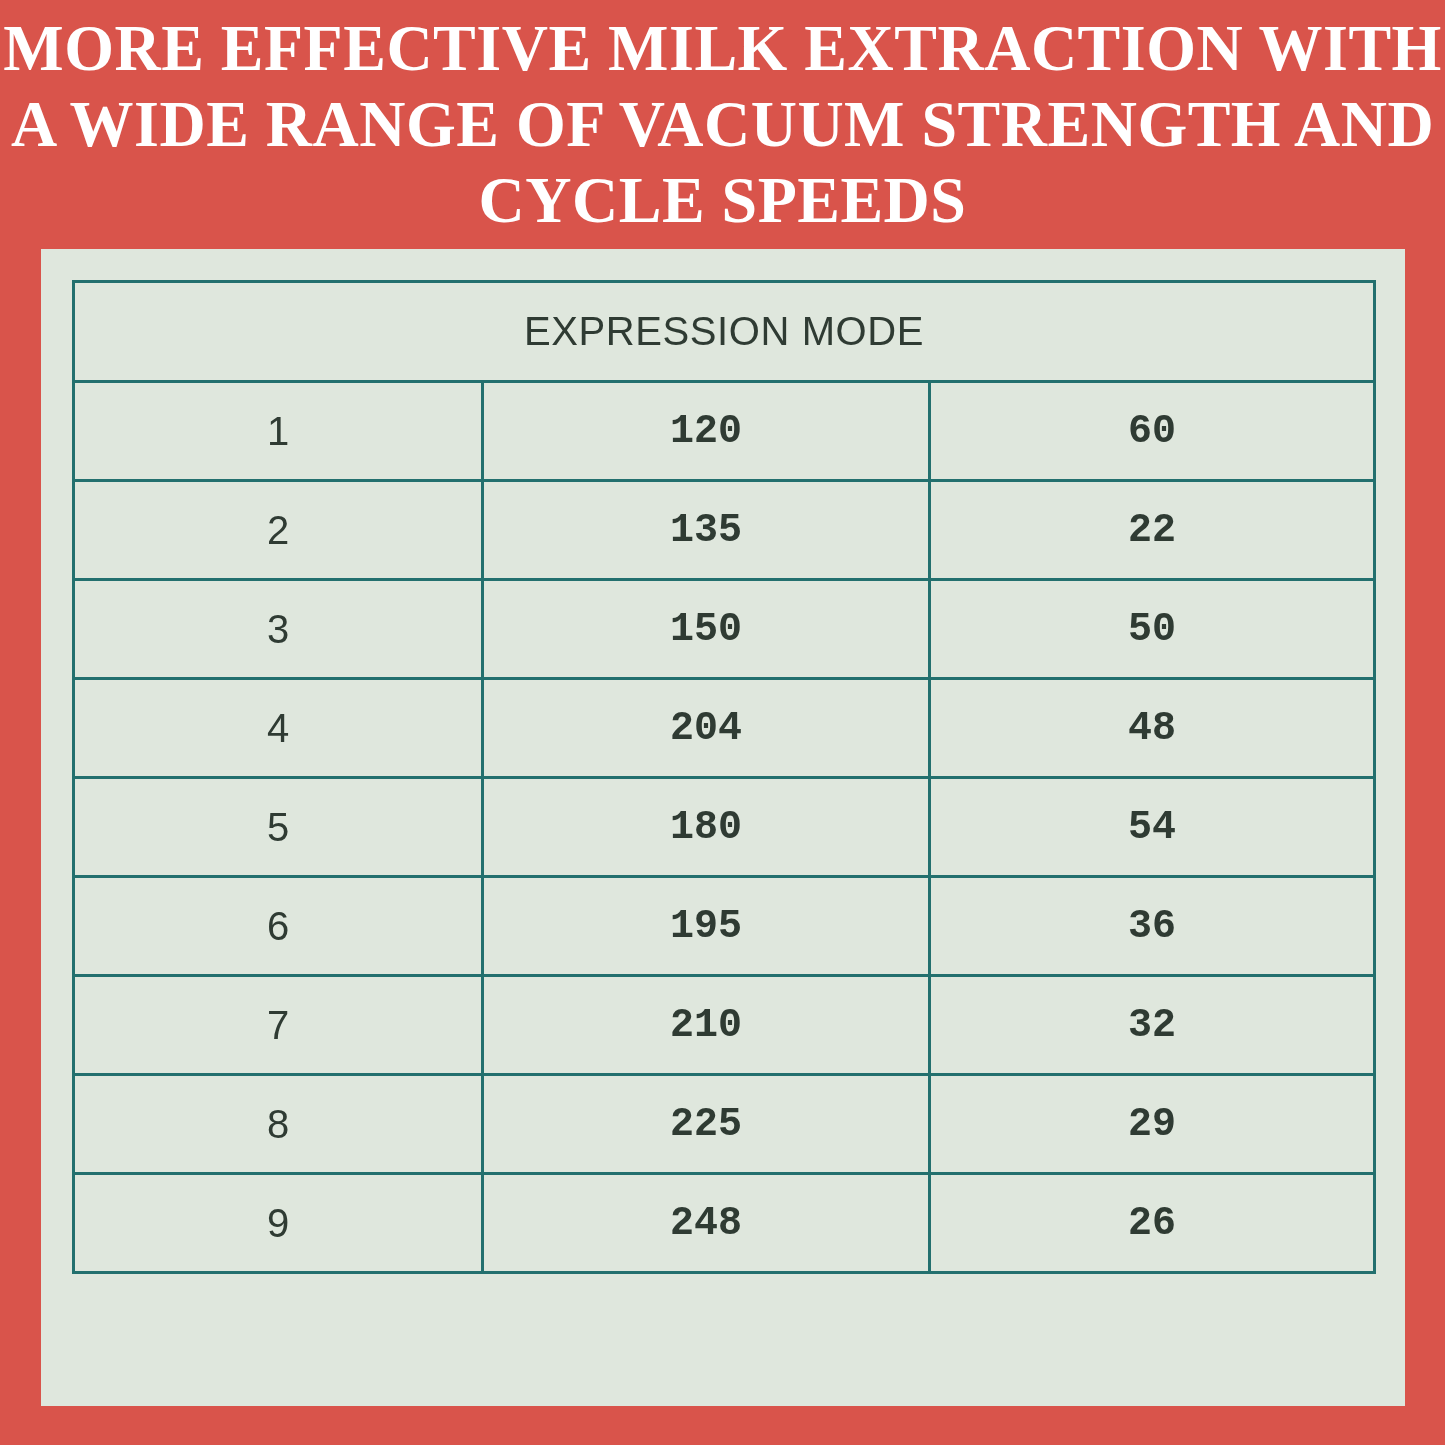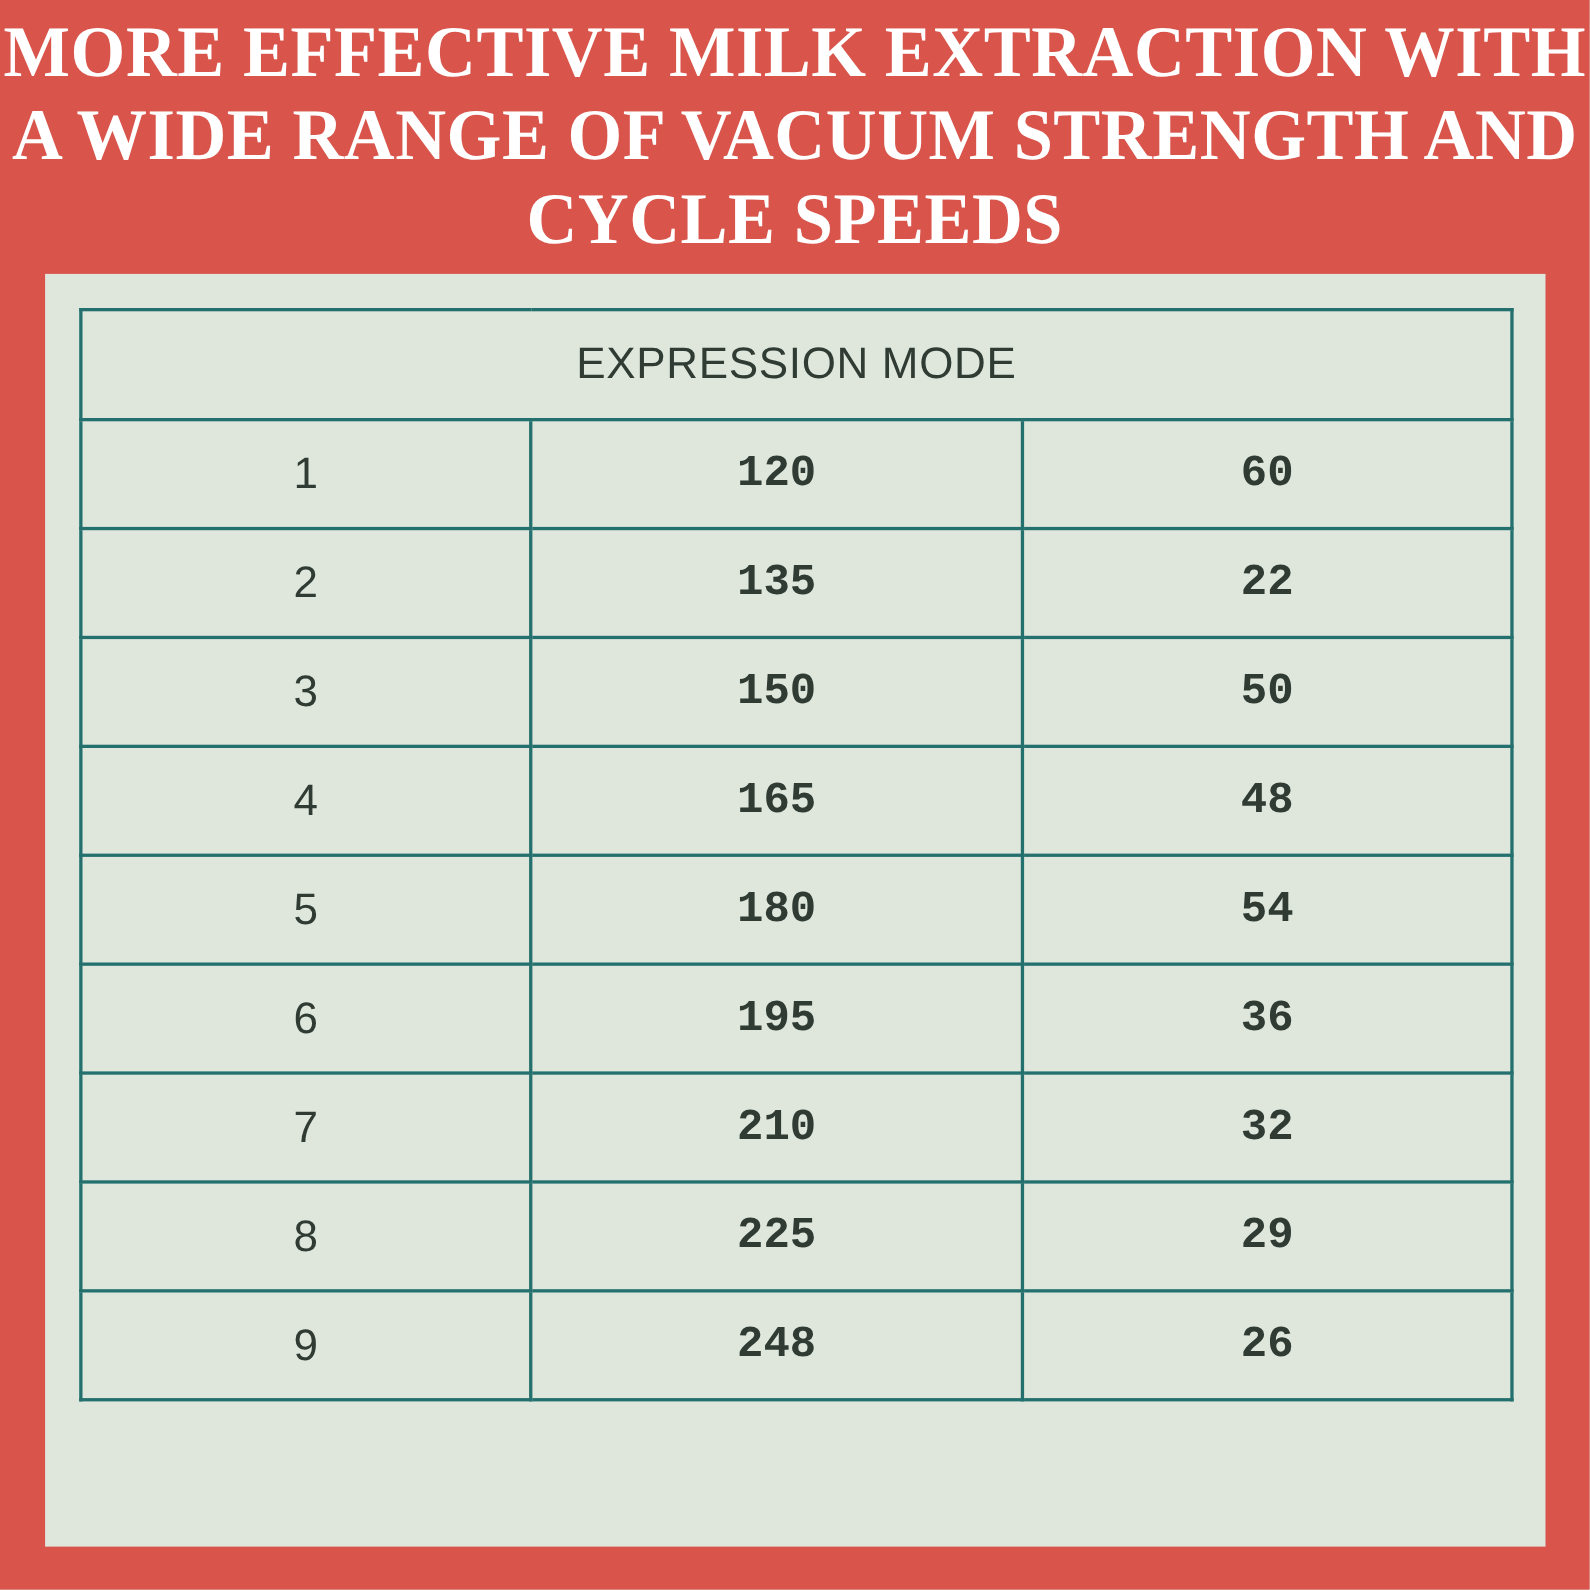--- a/index.html
+++ b/index.html
@@ -148,21 +148,21 @@
           <td class="cell-vacuum">135</td>
           <td class="cell-cycle">22</td>
         </tr>
         <tr class="data-row">
           <td class="cell-level">3</td>
           <td class="cell-vacuum">150</td>
           <td class="cell-cycle">50</td>
         </tr>
         <tr class="data-row">
           <td class="cell-level">4</td>
-          <td class="cell-vacuum">165</td>
+          <td class="cell-vacuum">204</td>
           <td class="cell-cycle">48</td>
         </tr>
         <tr class="data-row">
           <td class="cell-level">5</td>
           <td class="cell-vacuum">180</td>
           <td class="cell-cycle">54</td>
         </tr>
         <tr class="data-row">
           <td class="cell-level">6</td>
           <td class="cell-vacuum">195</td>

